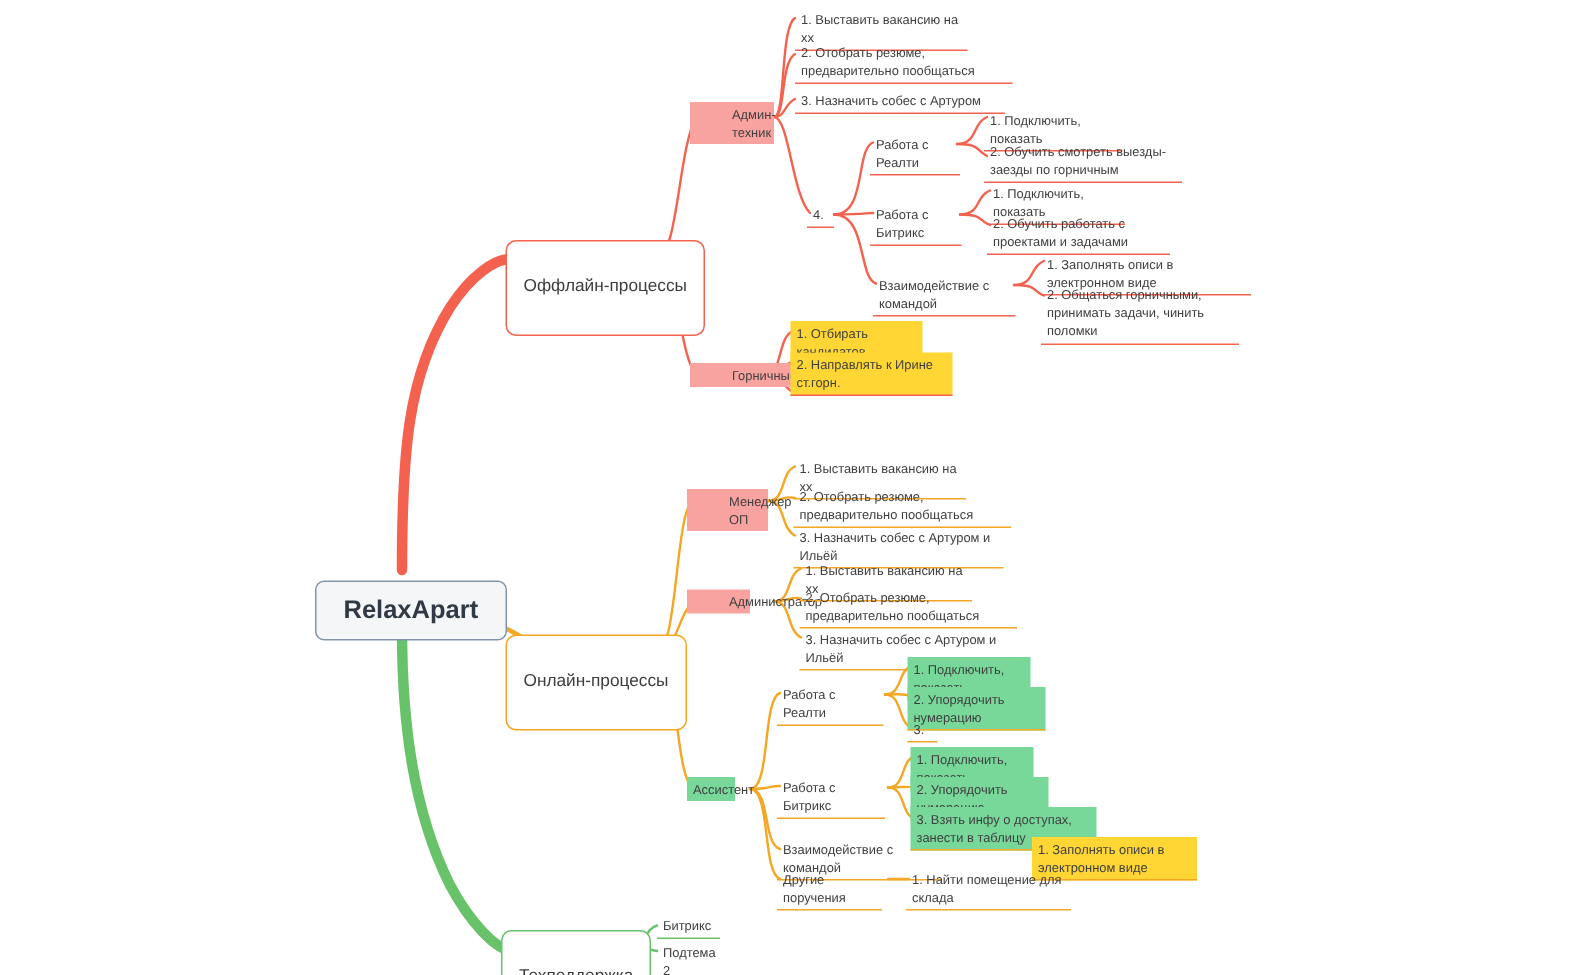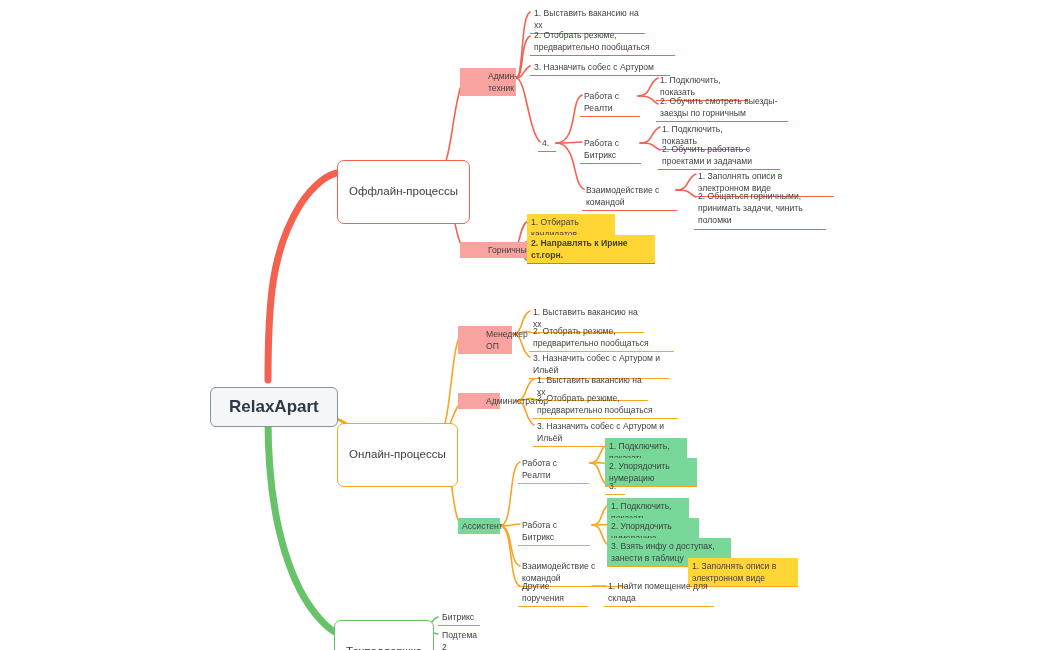--- a/index.html
+++ b/index.html
@@ -154,35 +154,35 @@
   <div class="node leaf u-red" style="left:658px;top:121px;width:92px;">1. Подключить, показать</div>
   <div class="node leaf u-red" style="left:658px;top:141px;width:122px;">2. Обучить работать с проектами и задачами</div>
 
   <div class="node leaf u-red" style="left:582px;top:182px;width:95px;">Взаимодействие с командой</div>
   <div class="node leaf u-red" style="left:694px;top:168px;width:140px;">1. Заполнять описи в электронном виде</div>
   <div class="node leaf u-red" style="left:694px;top:188px;width:132px;">2. Общаться горничными, принимать задачи, чинить поломки</div>
 
   <div class="node leaf hl-pink" style="left:460px;top:242px;width:68px;">Горничные</div>
 
   <div class="node leaf u-red hl-yellow" style="left:527px;top:214px;width:88px;">1. Отбирать кандидатов</div>
-  <div class="node leaf u-red hl-yellow" style="left:527px;top:235px;width:128px;font-weight:bold;">2. Направлять к Ирине ст.горн.</div>
+  <div class="node leaf u-red hl-yellow" style="left:527px;top:235px;width:108px;">2. Направлять к Ирине ст.горн.</div>
 
   <div class="node leaf hl-pink" style="left:458px;top:326px;width:54px;">Менеджер ОП</div>
 
   <div class="node leaf u-orange" style="left:529px;top:304px;width:115px;">1. Выставить вакансию на хх</div>
   <div class="node leaf u-orange" style="left:529px;top:323px;width:145px;">2. Отобрать резюме, предварительно пообщаться</div>
   <div class="node leaf u-orange" style="left:529px;top:350px;width:140px;">3. Назначить собес с Артуром и Ильёй</div>
 
   <div class="node leaf hl-pink" style="left:458px;top:393px;width:42px;">Администратор</div>
 
   <div class="node leaf u-orange" style="left:533px;top:372px;width:115px;">1. Выставить вакансию на хх</div>
   <div class="node leaf u-orange" style="left:533px;top:390px;width:145px;">2. Отобрать резюме, предварительно пообщаться</div>
   <div class="node leaf u-orange" style="left:533px;top:418px;width:140px;">3. Назначить собес с Артуром и Ильёй</div>
 
-  <div class="node leaf hl-green" style="left:458px;top:518px;width:42px;">Ассистент</div>
+  <div class="node leaf hl-green" style="left:458px;top:518px;width:32px;">Ассистент</div>
 
   <div class="node leaf u-orange" style="left:518px;top:455px;width:71px;">Работа с Реалти</div>
   <div class="node leaf u-orange hl-green" style="left:605px;top:438px;width:82px;">1. Подключить, показать</div>
   <div class="node leaf u-orange hl-green" style="left:605px;top:458px;width:92px;">2. Упорядочить нумерацию</div>
   <div class="node leaf u-orange" style="left:605px;top:478px;width:20px;">3.</div>
 
   <div class="node leaf u-orange" style="left:518px;top:517px;width:72px;">Работа с Битрикс</div>
   <div class="node leaf u-orange hl-green" style="left:607px;top:498px;width:82px;">1. Подключить, показать</div>
   <div class="node leaf u-orange hl-green" style="left:607px;top:518px;width:92px;">2. Упорядочить нумерацию</div>
   <div class="node leaf u-orange hl-green" style="left:607px;top:538px;width:124px;">3. Взять инфу о доступах, занести в таблицу</div>

